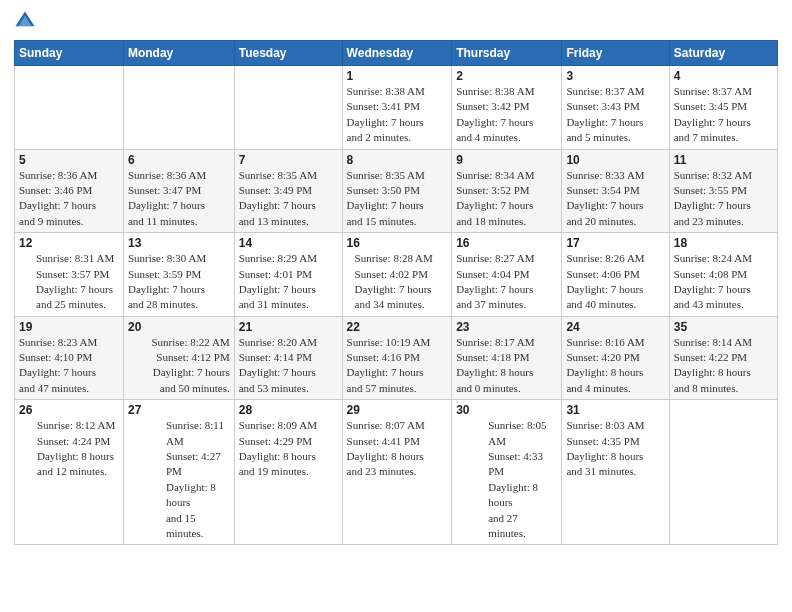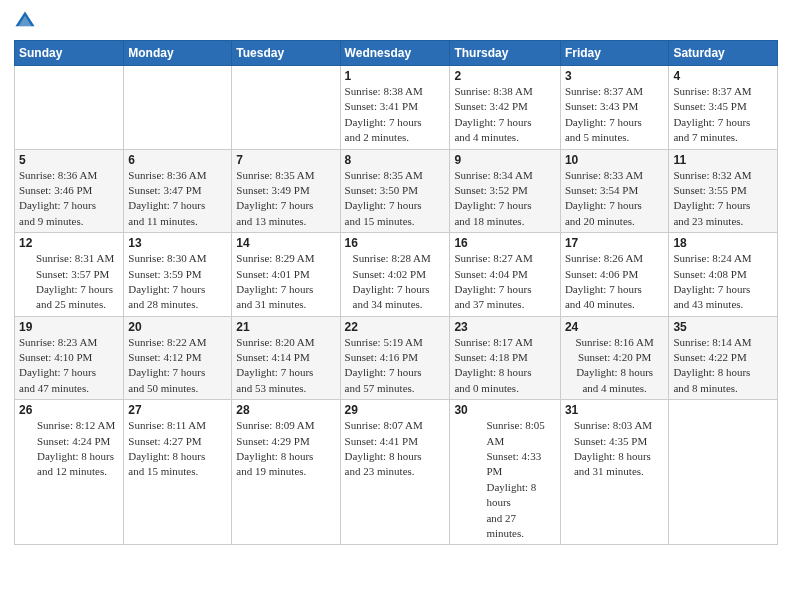--- a/index.html
+++ b/index.html
@@ -265,49 +265,49 @@
         <tr>
           <td>
             <span class="day-number">19</span>
             <div class="day-info" style="white-space: pre-line;">Sunrise: 8:23 AM
 Sunset: 4:10 PM
 Daylight: 7 hours
 and 47 minutes.</div>
           </td>
           <td>
             <span class="day-number">20</span>
-            <div class="day-info" style="white-space: pre-line;">Sunrise: 8:22 AM
+            <div class="day-info" style="white-space: pre-line; text-align: right;">Sunrise: 8:22 AM
 Sunset: 4:12 PM
 Daylight: 7 hours
 and 50 minutes.</div>
           </td>
           <td>
             <span class="day-number">21</span>
             <div class="day-info" style="white-space: pre-line;">Sunrise: 8:20 AM
 Sunset: 4:14 PM
 Daylight: 7 hours
 and 53 minutes.</div>
           </td>
           <td>
             <span class="day-number">22</span>
-            <div class="day-info" style="white-space: pre-line;">Sunrise: 5:19 AM
+            <div class="day-info" style="white-space: pre-line;">Sunrise: 10:19 AM
 Sunset: 4:16 PM
 Daylight: 7 hours
 and 57 minutes.</div>
           </td>
           <td>
             <span class="day-number">23</span>
             <div class="day-info" style="white-space: pre-line;">Sunrise: 8:17 AM
 Sunset: 4:18 PM
 Daylight: 8 hours
 and 0 minutes.</div>
           </td>
           <td>
             <span class="day-number">24</span>
-            <div class="day-info" style="white-space: pre-line; text-align: center;">Sunrise: 8:16 AM
+            <div class="day-info" style="white-space: pre-line;">Sunrise: 8:16 AM
 Sunset: 4:20 PM
 Daylight: 8 hours
 and 4 minutes.</div>
           </td>
           <td>
             <span class="day-number">35</span>
             <div class="day-info" style="white-space: pre-line;">Sunrise: 8:14 AM
 Sunset: 4:22 PM
 Daylight: 8 hours
 and 8 minutes.</div>
@@ -316,21 +316,21 @@
         <tr>
           <td>
             <span class="day-number">26</span>
             <div class="day-info" style="white-space: pre-line; margin-left: 18px;">Sunrise: 8:12 AM
 Sunset: 4:24 PM
 Daylight: 8 hours
 and 12 minutes.</div>
           </td>
           <td>
             <span class="day-number">27</span>
-            <div class="day-info" style="white-space: pre-line;">Sunrise: 8:11 AM
+            <div class="day-info" style="white-space: pre-line; margin-left: 38px;">Sunrise: 8:11 AM
 Sunset: 4:27 PM
 Daylight: 8 hours
 and 15 minutes.</div>
           </td>
           <td>
             <span class="day-number">28</span>
             <div class="day-info" style="white-space: pre-line;">Sunrise: 8:09 AM
 Sunset: 4:29 PM
 Daylight: 8 hours
 and 19 minutes.</div>
@@ -344,21 +344,21 @@
           </td>
           <td>
             <span class="day-number">30</span>
             <div class="day-info" style="white-space: pre-line; margin-left: 32px;">Sunrise: 8:05 AM
 Sunset: 4:33 PM
 Daylight: 8 hours
 and 27 minutes.</div>
           </td>
           <td>
             <span class="day-number">31</span>
-            <div class="day-info" style="white-space: pre-line; margin-left: 9px;">Sunrise: 8:03 AM
+            <div class="day-info" style="white-space: pre-line;">Sunrise: 8:03 AM
 Sunset: 4:35 PM
 Daylight: 8 hours
 and 31 minutes.</div>
           </td>
           <td class="empty-cell"></td>
         </tr>
       </tbody>
   </table>
 </div>
 

